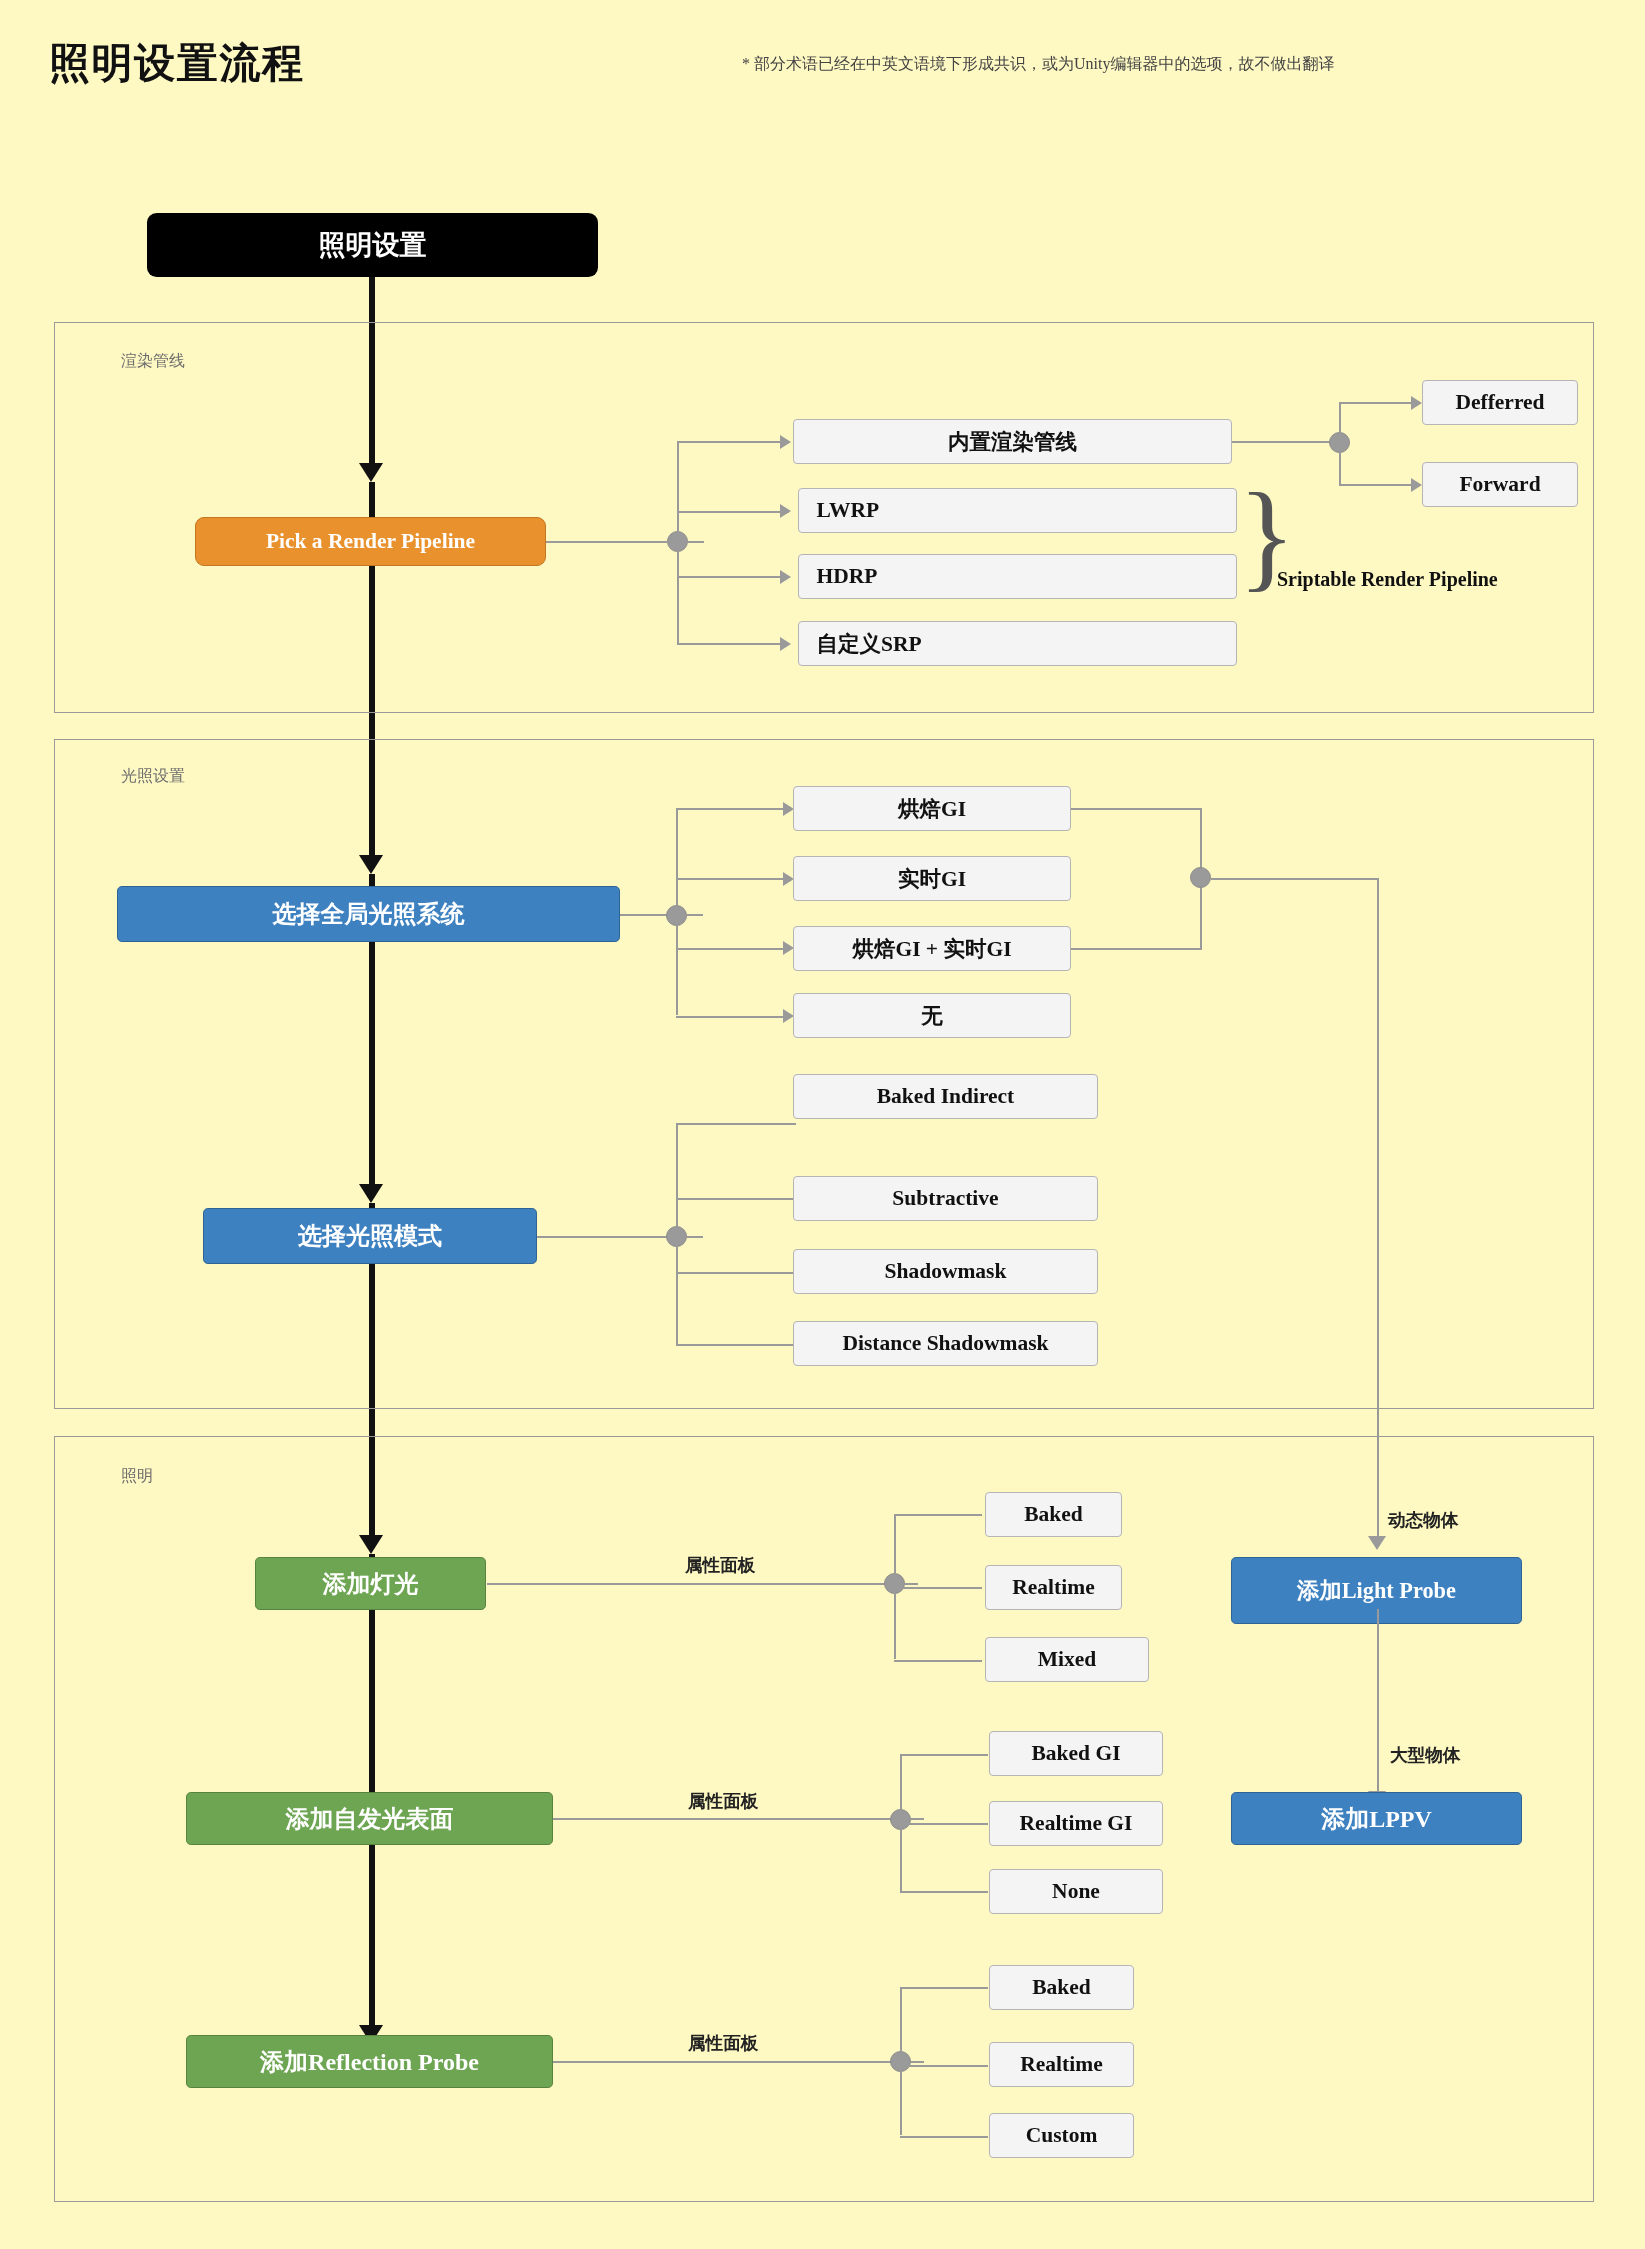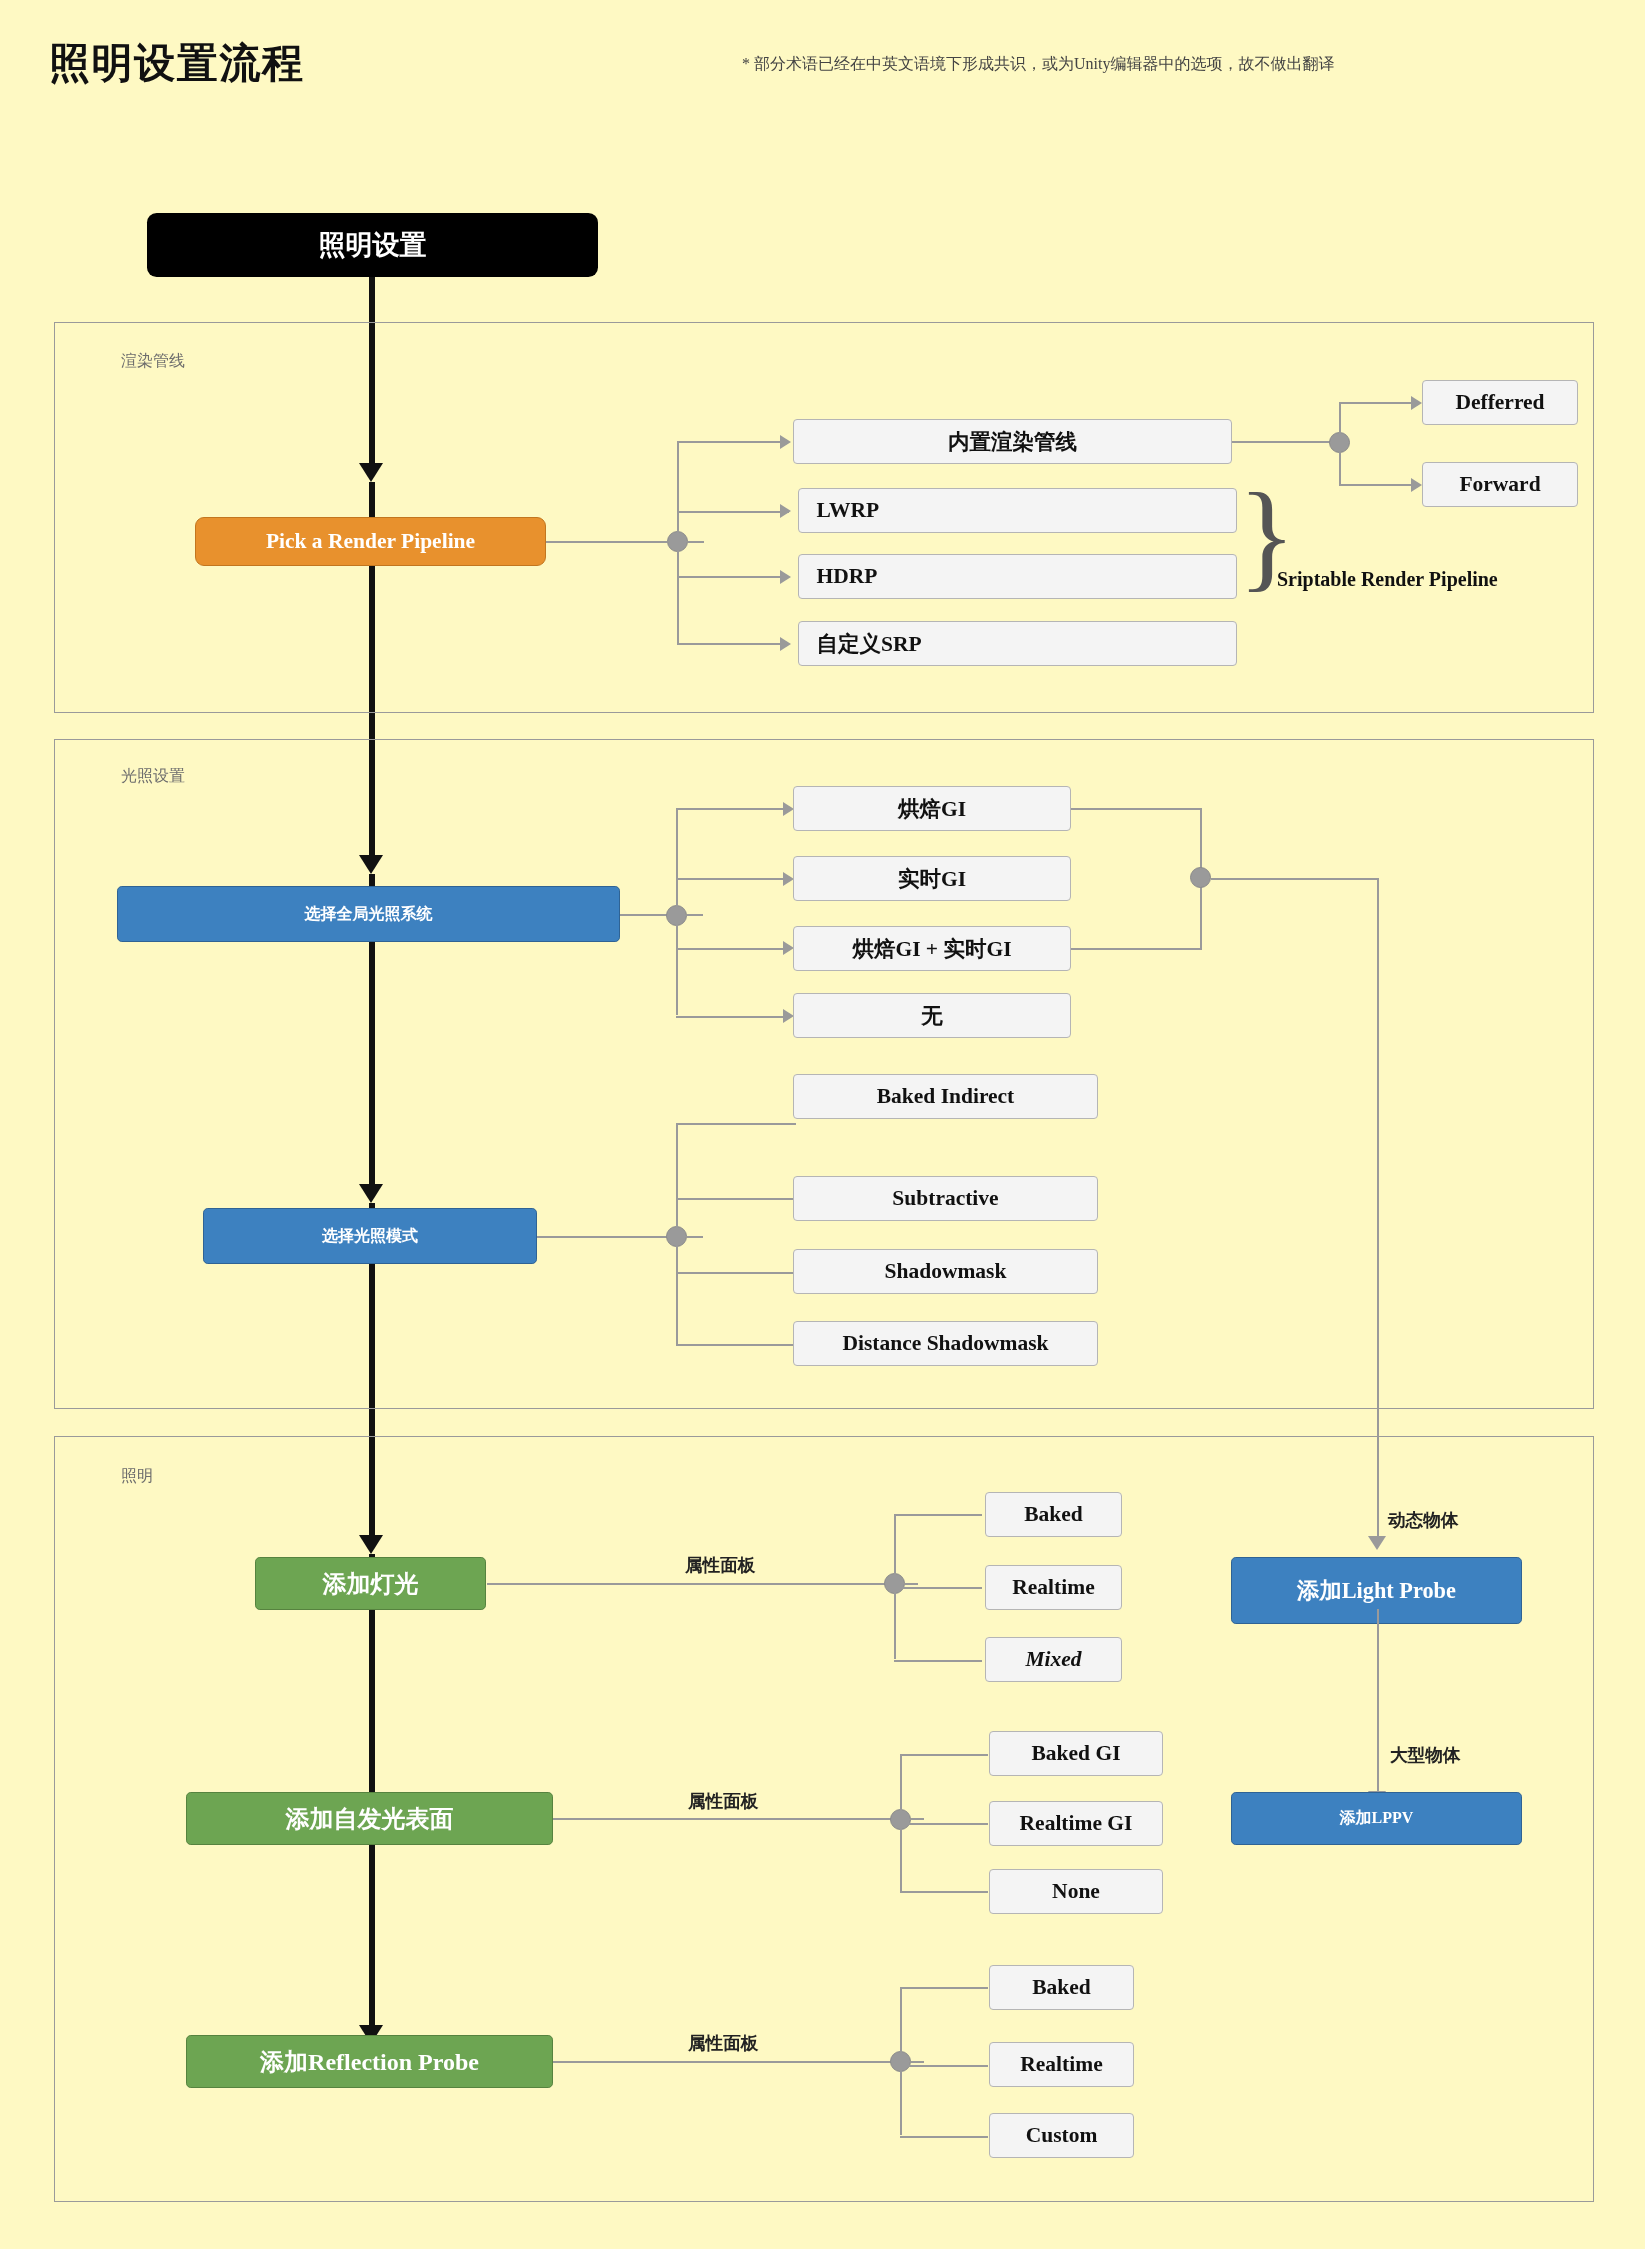--- a/index.html
+++ b/index.html
@@ -77,21 +77,21 @@
     color: #fff;
     border: 1.6px solid #c2761f;
     border-radius: 9px;
     font-size: 21.5px;
   }
   .node-blue {
     background: #3d81c0;
     color: #fff;
     border: 1.6px solid #2f6394;
     border-radius: 4.8px;
-    font-size: 16px;
+    font-size: 24px;
   }
   .node-green {
     background: #6da552;
     color: #fff;
     border: 1.6px solid #56833f;
     border-radius: 4.8px;
     font-size: 24px;
   }
   .node-opt {
     background: #f4f4f4;
@@ -323,21 +323,21 @@
   <div class="hline" style="left:894px; top:1514px; width:88px;"></div>
   <div class="hline" style="left:894px; top:1587px; width:88px;"></div>
   <div class="hline" style="left:894px; top:1660px; width:88px;"></div>
 
   <div class="node node-opt" style="left:985px; top:1492px; width:137px; height:45px;">
     <span>Baked</span>
   </div>
   <div class="node node-opt" style="left:985px; top:1565px; width:137px; height:45px;">
     <span>Realtime</span>
   </div>
-  <div class="node node-opt" style="left:985px; top:1637px; width:137px; height:45px;font-style:italic;">
+  <div class="node node-opt" style="left:985px; top:1637px; width:164px; height:45px;">
     <span>Mixed</span>
   </div>
 
   <div class="node node-blue" style="left:1231px; top:1557px; width:291px; height:67px; font-size:22.3px;">
     <span>添加Light Probe</span>
   </div>
   <div class="edge-label" style="left:1388px; top:1508px;">动态物体</div>
 
   <div class="vline" style="left:1377px; top:1609px; height:190px;"></div>
   <div class="arrowdown" style="left:1368px; top:1791px; border-left-width:9.6px; border-right-width:9.6px; border-top-width:14.4px; border-top-color:#9a9a9a;"></div>

